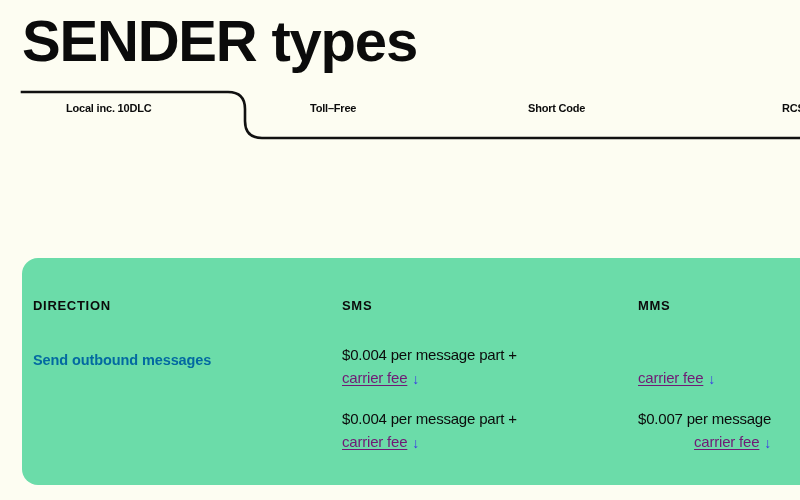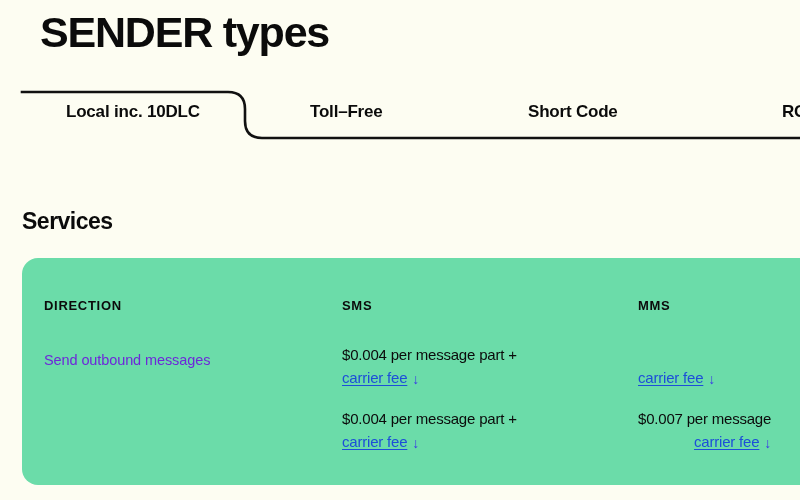--- a/index.html
+++ b/index.html
@@ -8,22 +8,22 @@
     overflow:hidden;
     background:#FDFDF2;
     font-family:"Liberation Sans", sans-serif;
     color:#111111;
   }
   .page { position:relative; width:800px; height:500px; }
 
   
   .page-title {
     position:absolute;
-    left:40px; top:8px;
-    font-size:43px;
+    left:22px; top:8px;
+    font-size:58px;
     font-weight:bold;
     letter-spacing:-1.2px;
     line-height:1.15;
     color:#0B0B0B;
     white-space:nowrap;
   }
 
   
   .tabbar {
     position:absolute;
@@ -31,21 +31,21 @@
     width:800px; height:56px;
   }
   .tab-outline { position:absolute; left:0; top:0; width:800px; height:56px; }
   .tab-labels {
     position:absolute; left:0; top:0;
     width:800px; height:50px;
   }
   .tab {
     position:absolute;
     top:14px;
-    font-size:17px;
+    font-size:11px;
     font-weight:bold;
     letter-spacing:-0.2px;
     white-space:nowrap;
     color:#0B0B0B;
     cursor:pointer;
   }
   .tab.t0 { left:66px; }
   .tab.t1 { left:310px; font-weight:bold; }
   .tab.t2 { left:528px; font-weight:bold; }
   .tab.t3 { left:782px; font-weight:bold; }
@@ -64,55 +64,55 @@
   .panel {
     position:absolute;
     left:22px; top:258px;
     width:778px; height:227px;
     background:#6BDCA9;
     border-radius:16px 0 0 16px;
     overflow:hidden;
   }
   .panel-inner { position:relative; width:778px; height:227px; }
 
-  .col-dir  { position:absolute; left:22px;  }
+  .col-dir  { position:absolute; left:11px;  }
   .col-sms  { position:absolute; left:320px; }
   .col-mms  { position:absolute; left:616px;text-align:right; }
 
   .hdr {
     top:40px;
     font-size:13px;
     font-weight:bold;
     letter-spacing:0.7px;
     color:#0B0B0B;
     white-space:nowrap;
   }
 
   .row-label {
     font-size:14.5px;
-    font-weight:normal;
+    font-weight:bold;
     letter-spacing:-0.1px;
-    color:#6d28d9;
+    color:#0369a1;
     white-space:nowrap;
   }
   .r0 { top:94px; }
   .r1 { top:158px; }
 
   .cell {
     font-size:15px;
     letter-spacing:-0.2px;
     color:#0B0B0B;
     white-space:nowrap;
     line-height:1.55;
   }
   .c0 { top:85px; }
   .c1 { top:149px; }
 
   .carrier-link {
-    color:#1d4ed8;
+    color:#701a75;
     text-decoration:underline;
     text-underline-offset:2px;
     cursor:pointer;
   }
   .arrow-down {
     display:inline-block;
     color:#3A3AE6;
     font-size:14px;
     margin-left:5px;
     transform:translateY(1px);
@@ -130,21 +130,20 @@
       <path d="M 22 4 L 228 4 Q 245 4 245 21 L 245 33 Q 245 50 262 50 L 800 50" fill="none" stroke="#111111" stroke-width="2.6" stroke-linecap="square" stroke-linejoin="round"></path>
     </svg>
     <div class="tab-labels">
       <div class="tab t0">Local inc. 10DLC</div>
       <div class="tab t1">Toll–Free</div>
       <div class="tab t2">Short Code</div>
       <div class="tab t3">RCS</div>
     </div>
   </div>
 
-  <div class="section-heading">Services</div>
 
   <div class="panel">
     <div class="panel-inner">
 
       <div class="col-dir hdr">DIRECTION</div>
       <div class="col-sms hdr">SMS</div>
       <div class="col-mms hdr">MMS</div>
 
       <div class="col-dir row-label r0">Send outbound messages</div>
 

